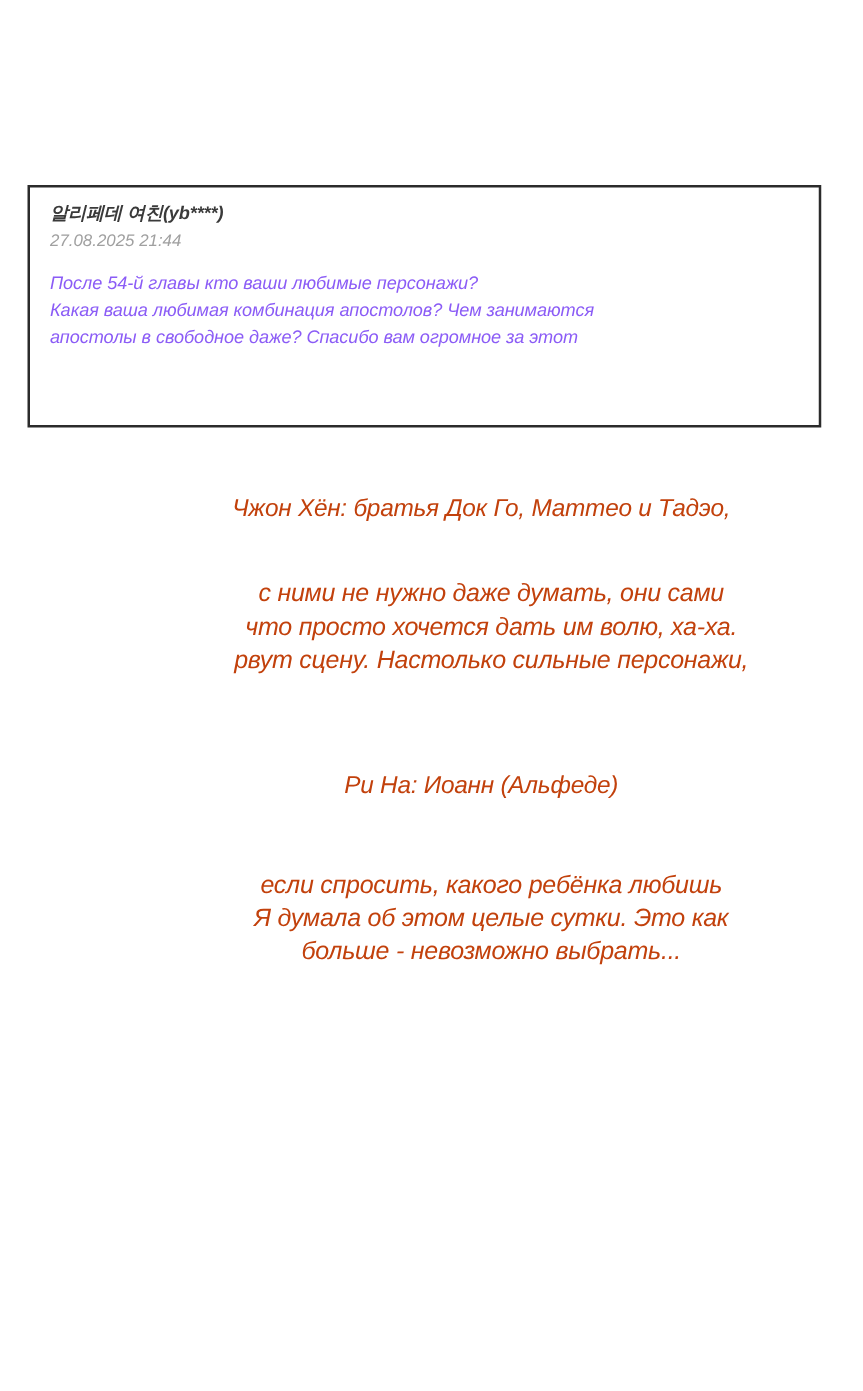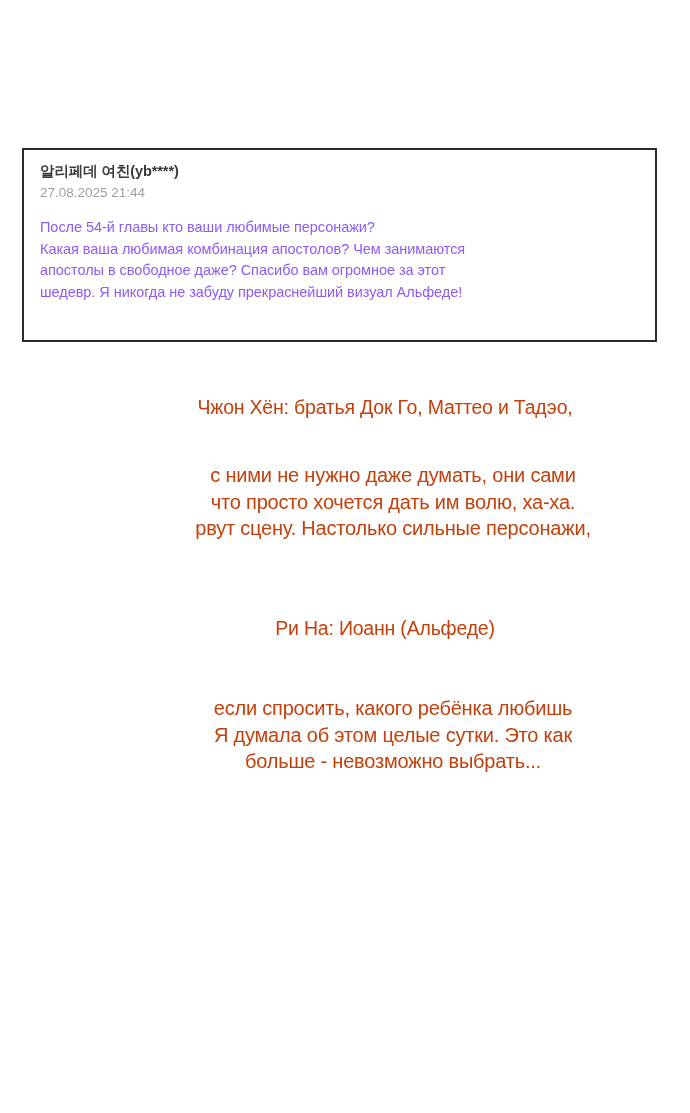--- a/index.html
+++ b/index.html
@@ -15,20 +15,21 @@
     overflow: hidden;
     font-family: "Liberation Sans", "DejaVu Sans", sans-serif;
     -webkit-font-smoothing: antialiased;
   }
 
   .page {
     position: relative;
     width: 664px;
     height: 1113px;
     background: #ffffff;
+    font-style: italic;
   }
 
   
   .comment-card {
     position: absolute;
     left: 22px;
     top: 148px;
     width: 635px;
     height: 194px;
     box-sizing: border-box;
@@ -108,21 +109,20 @@
 
     <div class="comment-header">
       <div class="comment-author">알리페데 여친(yb****)</div>
       <div class="comment-time">27.08.2025 21:44</div>
     </div>
 
     <div class="comment-body">
       <div class="line">После 54-й главы кто ваши любимые персонажи?</div>
       <div class="line">Какая ваша любимая комбинация апостолов? Чем занимаются</div>
       <div class="line">апостолы в свободное даже? Спасибо вам огромное за этот</div>
-      <div class="line">шедевр. Я никогда не забуду прекраснейший визуал Альфеде!</div>
     </div>
 
   </div>
 
   <div class="dialogue" id="block-jeonghyeon-speaker">
     <div class="speaker-line">Чжон Хён: братья Док Го, Маттео и Тадэо,</div>
   </div>
 
   <div class="dialogue" id="block-jeonghyeon-text">
     <div class="speech-line">с ними не нужно даже думать, они сами</div>

